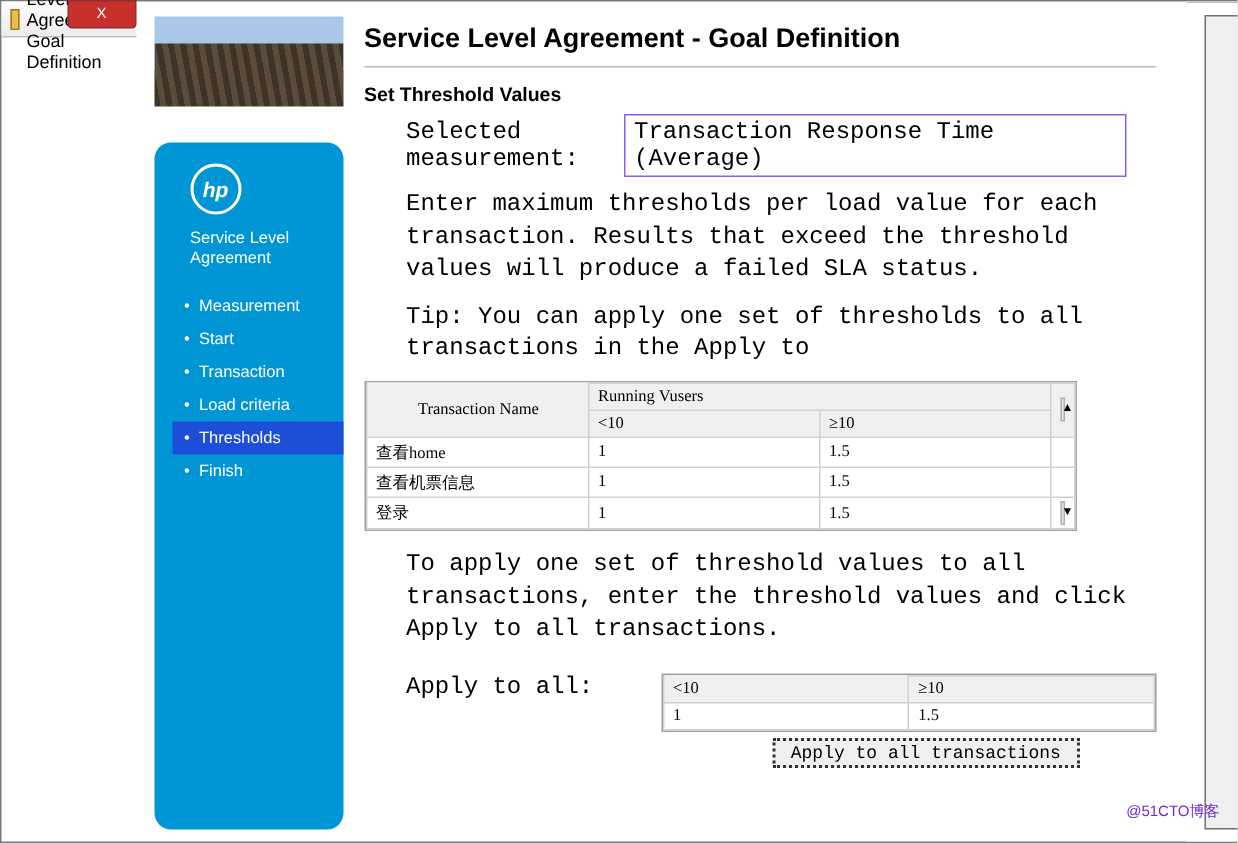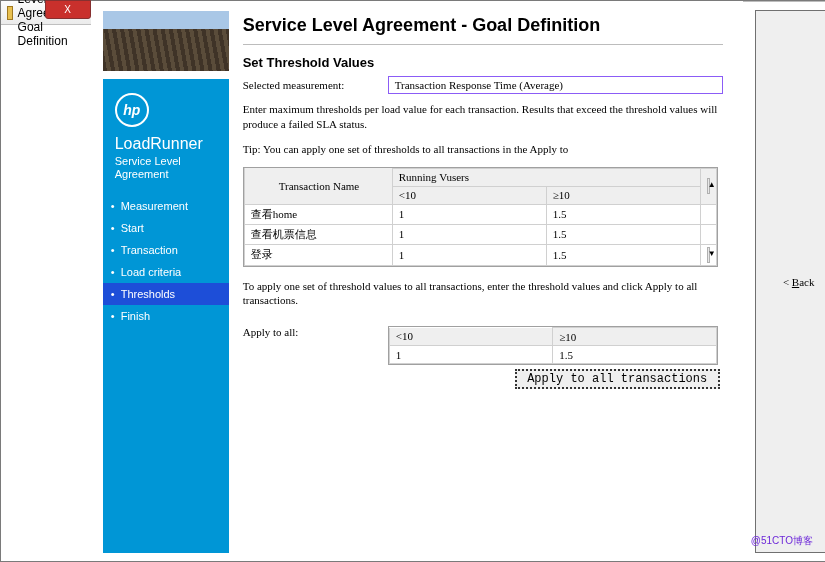--- a/index.html
+++ b/index.html
@@ -7,49 +7,49 @@
 .window { border: 1px solid #7a7a7a; width: 825px; height: 562px; background: #fff; display: flex; flex-direction: row; }
 .titlebar { height: 24px; background: linear-gradient(#fdfdfd,#ebebeb); border-bottom: 1px solid #bfbfbf; display: flex; align-items: center; padding: 0 6px; position: relative; }
 .titlebar .icon { width: 14px; height: 14px; background: #e8c050; border: 1px solid #a07820; margin-right: 5px; }
 .titlebar .title { font-size: 12px; color: #000; }
 .titlebar .close { position: absolute; right: 0; top: -1px; width: 46px; height: 19px; background: #c9302c; color: #fff; text-align: center; font-size: 10px; line-height: 17px; border: 1px solid #863030; border-bottom-left-radius: 3px; border-bottom-right-radius: 3px; }
 
 .body-area { flex: 1; display: flex; padding: 10px 12px 8px 12px; gap: 14px; }
 .sidebar { width: 126px; display: flex; flex-direction: column; }
 .sidebar-img { width: 126px; height: 60px; background: linear-gradient(#a9c7e6 60%, #8b7a5c 60%); position: relative; overflow: hidden; }
 .sidebar-img::after { content:""; position:absolute; left:0; right:0; bottom:0; height:42px; background: repeating-linear-gradient(80deg,#3f3327 0 4px,#5a4c3a 4px 8px); }
-.sidebar-panel { background: #0096d6; color: #fff; flex: 1; margin-top: 8px; padding: 10px 0 10px 0; }
+.sidebar-panel { background: #0096d6; color: #fff; flex: 1; margin-top: 24px; padding: 10px 0 10px 12px; border-radius: 11px; }
 .hp-logo { width: 34px; height: 34px; border: 2px solid #fff; border-radius: 50%; margin: 4px 0 8px 12px; display:flex; align-items:center; justify-content:center; font-style:italic; font-weight:bold; font-size:14px; }
 .product { font-size: 16px; font-weight: normal; padding: 0 12px; font-family: Arial; }
 .subproduct { font-size: 11px; padding: 2px 12px 8px 12px; line-height: 1.2; }
 .nav { margin-top: 6px; }
 .nav-item { padding: 5px 8px 5px 18px; font-size: 11px; position: relative; cursor: pointer; }
 .nav-item::before { content: "•"; position: absolute; left: 8px; }
 .nav-item.active { background: #1d4ed8; }
 
 .content { flex: 1; padding: 0 8px 0 0; display: flex; flex-direction: column; color: #000; }
 .page-title { font-family: Arial; font-size: 18px; font-weight: bold; margin: 4px 0 8px 0; }
 .hr { border-top: 1px solid #bcbcbc; margin-bottom: 10px; }
 .section-head { font-weight: bold; font-size: 13px; margin-bottom: 6px; font-family: Arial; }
-.mono { font-family: Liberation Serif, serif; font-size: 11px; }
+.mono { font-family: Liberation Mono, monospace; font-size: 16px; margin-left: 28px; }
 .row { display: flex; align-items: center; margin-bottom: 8px; }
 .label { width: 145px; }
 .measure-box { border: 1px solid #8b5cf6; background: #fff; padding: 2px 6px; width: 335px; }
 .instructions { margin-bottom: 10px; line-height: 1.35; }
 
 .table-wrap { border: 1px solid #a0a0a0; width: 475px; position: relative; }
 .tbl { width: 100%; border-collapse: collapse; font-family: Tahoma; font-size: 11px; table-layout: fixed; }
 .tbl th, .tbl td { border: 1px solid #d0d0d0; padding: 2px 6px; text-align: left; background: #fff; height: 18px; }
 .tbl th { background: #efefef; font-weight: normal; }
 .tbl tr:first-child th:first-child { border-top: none; }
 .scrollcol { width: 16px; background: #f0f0f0; }
 .scrollbtn { display: block; height: 16px; background: #e8e8e8; border: 1px solid #b0b0b0; font-size: 8px; line-height: 12px; text-align: center; }
 
 .apply-table-wrap { border: 1px solid #a0a0a0; width: 330px; }
-.apply-row { display: flex; align-items: flex-start; margin-top: 8px; }
+.apply-row { display: flex; align-items: flex-start; margin-top: 8px; gap: 25px; }
 .apply-btn { margin-top: 4px; margin-left: 147px; width: 330px; text-align: right; }
 .btn { border: 1px solid #707070; background: #efefef; padding: 2px 14px; font-family: "Courier New", monospace; font-size: 12px; cursor: pointer; }
 .btn-hi { border: 2px dotted #333; padding: 1px 10px; }
 
 .footer { border-top: 1px solid #bcbcbc; padding: 8px 12px; display: flex; justify-content: flex-end; gap: 14px; background: #fff; }
 .fbtn { border: 1px solid #707070; background: #efefef; padding: 3px 0; width: 88px; font-family: Tahoma; font-size: 11px; cursor: pointer; }
 .u { text-decoration: underline; }
 .watermark { position: absolute; right: 12px; bottom: 14px; color: #6d28d9; font-size: 10px; font-family: Arial; pointer-events: none; }
 </style>
 </head>
@@ -60,21 +60,20 @@
     <span class="icon"></span>
     <span class="title">Service Level Agreement - Goal Definition</span>
     <div class="close">X</div>
   </div>
 
   <div class="body-area">
     <div class="sidebar">
       <div class="sidebar-img"></div>
       <div class="sidebar-panel">
         <div class="hp-logo">hp</div>
-        <div class="product">LoadRunner</div>
         <div class="subproduct">Service Level Agreement</div>
         <div class="nav" id="nav">
             <div class="nav-item">Measurement</div>
             <div class="nav-item">Start</div>
             <div class="nav-item">Transaction</div>
             <div class="nav-item">Load criteria</div>
             <div class="nav-item active">Thresholds</div>
             <div class="nav-item">Finish</div>
           </div>
       </div>

